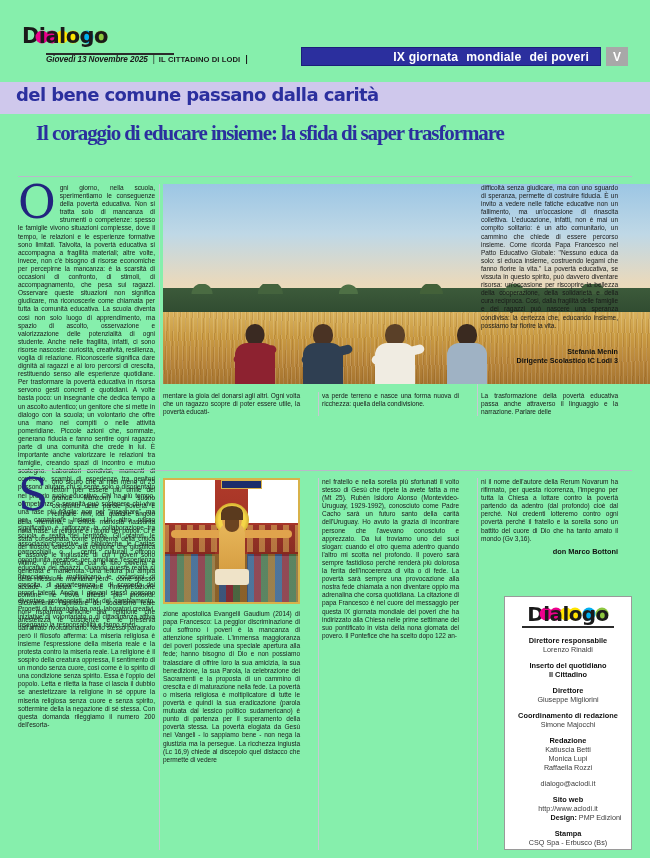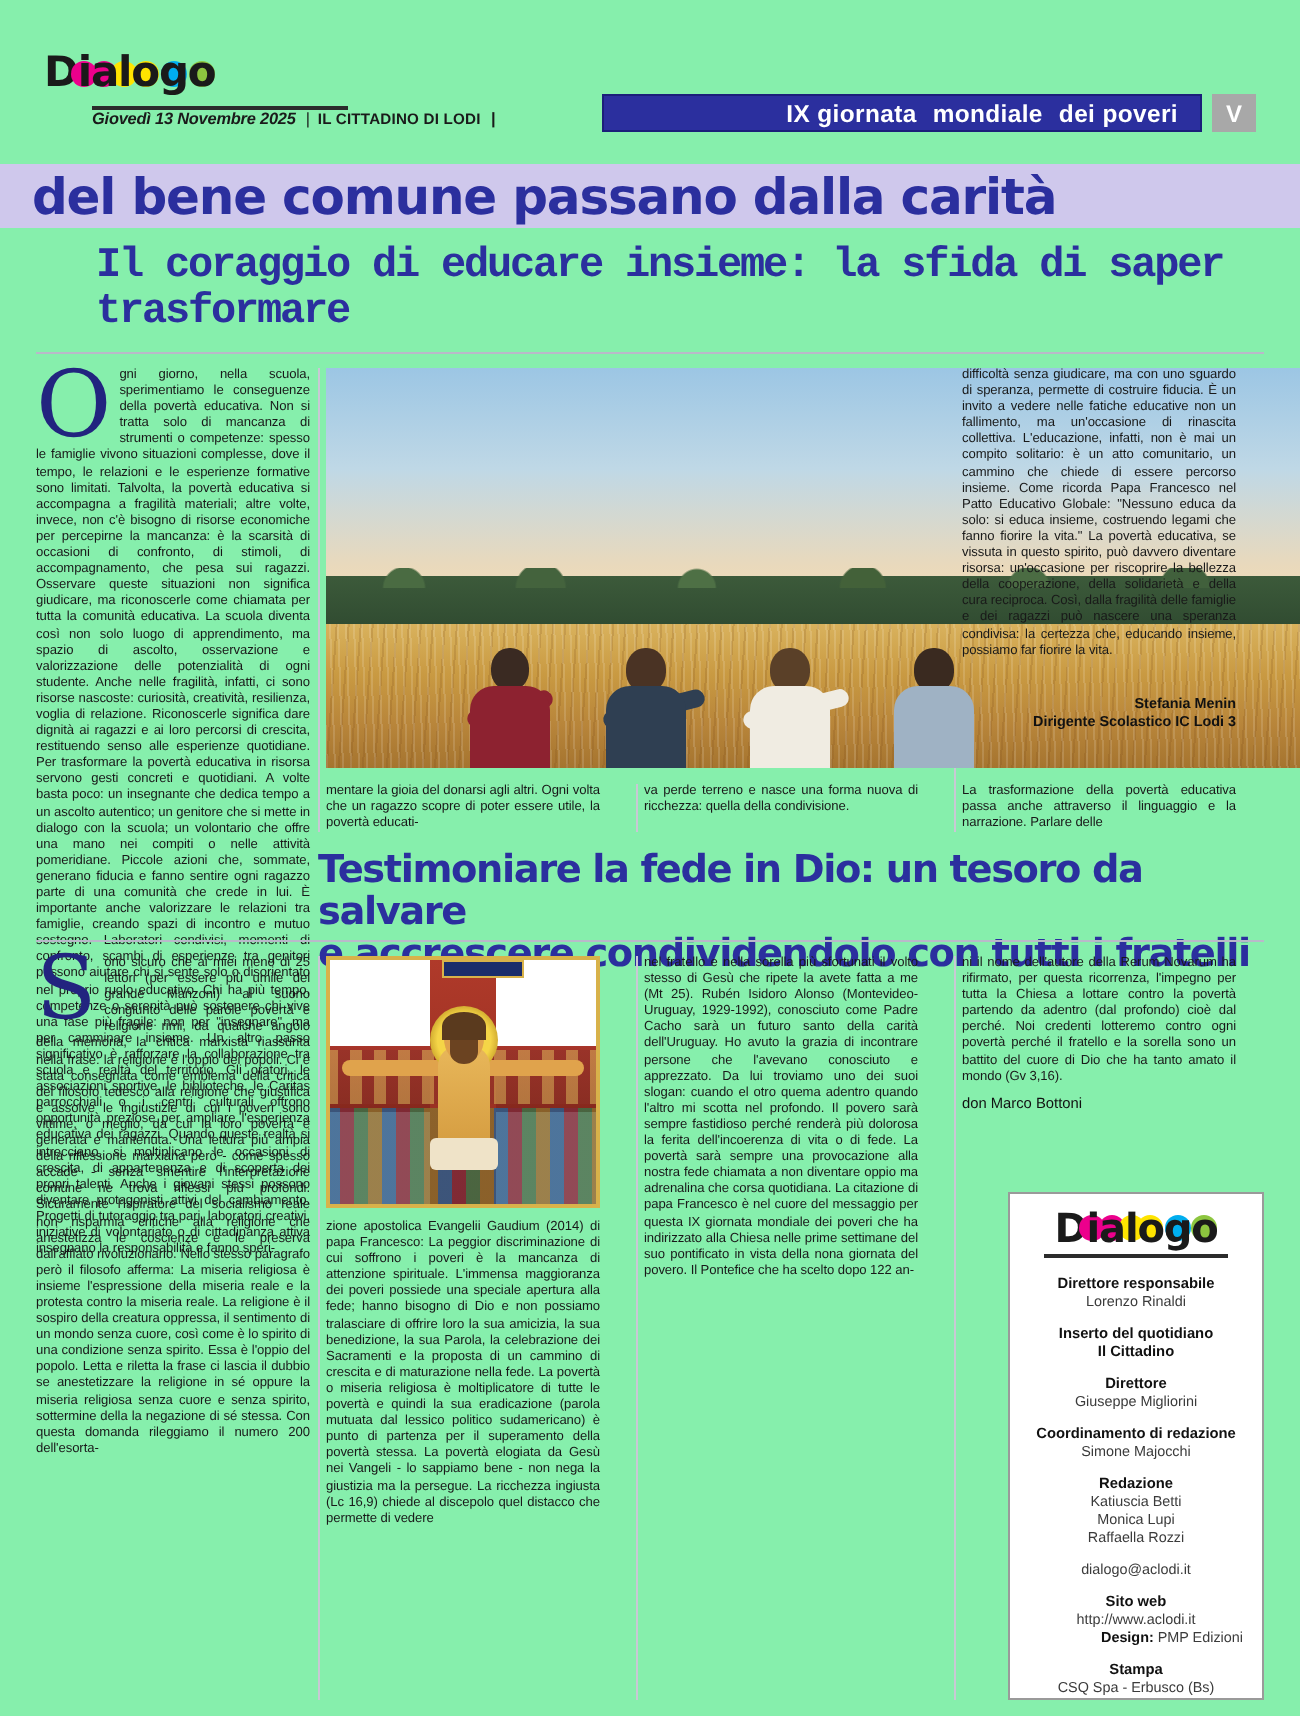--- a/index.html
+++ b/index.html
@@ -80,34 +80,33 @@
   .pagebox span { color: #fff; font-weight: 700; font-size: 12px; }
 
   
   .kicker-band {
     position: absolute; left: 0; top: 82px; width: 650px; height: 32px;
     background: #cfc8ec;
   }
   .kicker-text {
     position: absolute; left: 16px; top: 84px; width: 620px;
     font-family: "DejaVu Sans", sans-serif;
-    font-weight: 700; font-size: 25px;
+    font-weight: 700; font-size: 18px;
     color: #2b2f9e; letter-spacing: -0.6px;
     white-space: nowrap;
   }
 
   
   .headline1 {
     position: absolute; left: 36px; top: 122px; width: 596px;
     color: #2b2f9e;
-    font-family: Liberation Mono, monospace;
+    font-family: Liberation Serif, serif;
     font-weight: 700; font-size: 21px; line-height: 23px;
     letter-spacing: -1.1px;
     text-align: left;
-    margin-left: 12px;
   }
   .headline1 .l2 { display: block; }
 
   .rule-top {
     position: absolute; left: 18px; top: 176px; width: 614px; height: 1px;
     background: #b9b9c9;
   }
 
   
   .art1 { position: absolute; left: 18px; top: 184px; width: 614px; height: 232px; }
@@ -248,21 +247,21 @@
              border-radius:4px; background:#e0a34c; }
   .cr-cloth{ position:absolute; left:50%; top:72%; transform:translateX(-50%);
              width:34px; height:16px; background:#efe3c8; border-radius:3px; }
   .cr-saints{ position:absolute; left:0; top:60%; width:100%; height:40%;
              background: repeating-linear-gradient(90deg,
                #2e5c8a 0 7px, #7e2a38 7px 14px, #3f6f46 14px 21px, #8a6a2c 21px 28px); opacity:.85; }
   .cr-angels{ position:absolute; left:0; top:37%; width:100%; height:22%;
              background: repeating-linear-gradient(90deg,
                rgba(214,180,90,.55) 0 6px, rgba(140,50,40,.5) 6px 12px); }
 
-  .sig2 { font-weight:400; font-size:7.4px; text-align:left; color:#111; margin-top:4px; }
+  .sig2 { font-weight:700; font-size:7.4px; text-align:right; color:#111; margin-top:4px; }
 
   
   .colophon {
     position: absolute; left: 504px; top: 596px;
     width: 128px; height: 254px;
     border: 1px solid #9a9a9a; background: #fff;
     text-align: center; padding: 7px 6px 6px;
   }
   .colo-logo { font-size: 20px; letter-spacing:-0.6px; }
   .colo-rule { width: 92px; height: 1.5px; background:#2b2b2b; margin: 1px auto 8px; }
@@ -350,24 +349,20 @@
 
     <div class="c5">
       <div class="bodytext">difficoltà senza giudicare, ma con uno sguardo di speranza, permette di costruire fiducia. È un invito a vedere nelle fatiche educative non un fallimento, ma un'occasione di rinascita collettiva. L'educazione, infatti, non è mai un compito solitario: è un atto comunitario, un cammino che chiede di essere percorso insieme. Come ricorda Papa Francesco nel Patto Educativo Globale: "Nessuno educa da solo: si educa insieme, costruendo legami che fanno fiorire la vita." La povertà educativa, se vissuta in questo spirito, può davvero diventare risorsa: un'occasione per riscoprire la bellezza della cooperazione, della solidarietà e della cura reciproca. Così, dalla fragilità delle famiglie e dei ragazzi può nascere una speranza condivisa: la certezza che, educando insieme, possiamo far fiorire la vita.</div>
       <div class="sig">
         <span>Stefania Menin</span>
         <span class="l2">Dirigente Scolastico IC Lodi 3</span>
       </div>
     </div>
   </div>
 
-  <div class="headline2">
-    <span class="l1">Testimoniare la fede in Dio: un tesoro da salvare</span>
-    <span class="l2">e accrescere condividendolo con tutti i fratelli</span>
-  </div>
 
   <div class="rule-mid"></div>
 
   <div class="art2">
 
     <div class="col-rule" style="left:141px; height:372px;"></div>
     <div class="col-rule" style="left:300px; height:372px;"></div>
     <div class="col-rule" style="left:459px; height:372px;"></div>
 
     <div class="b1 bodytext">

